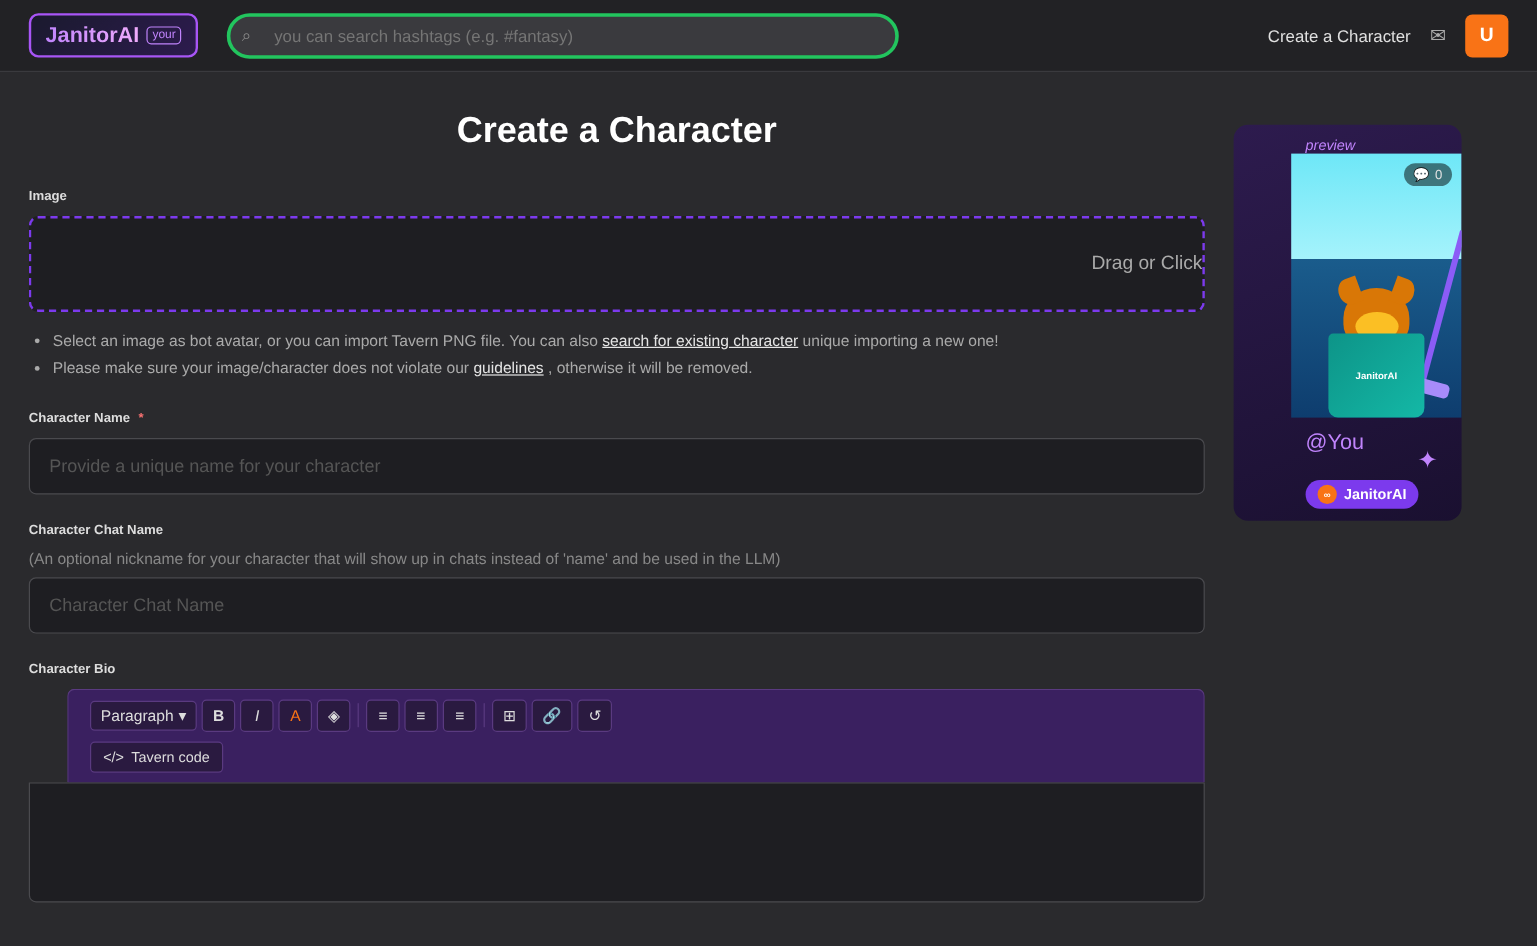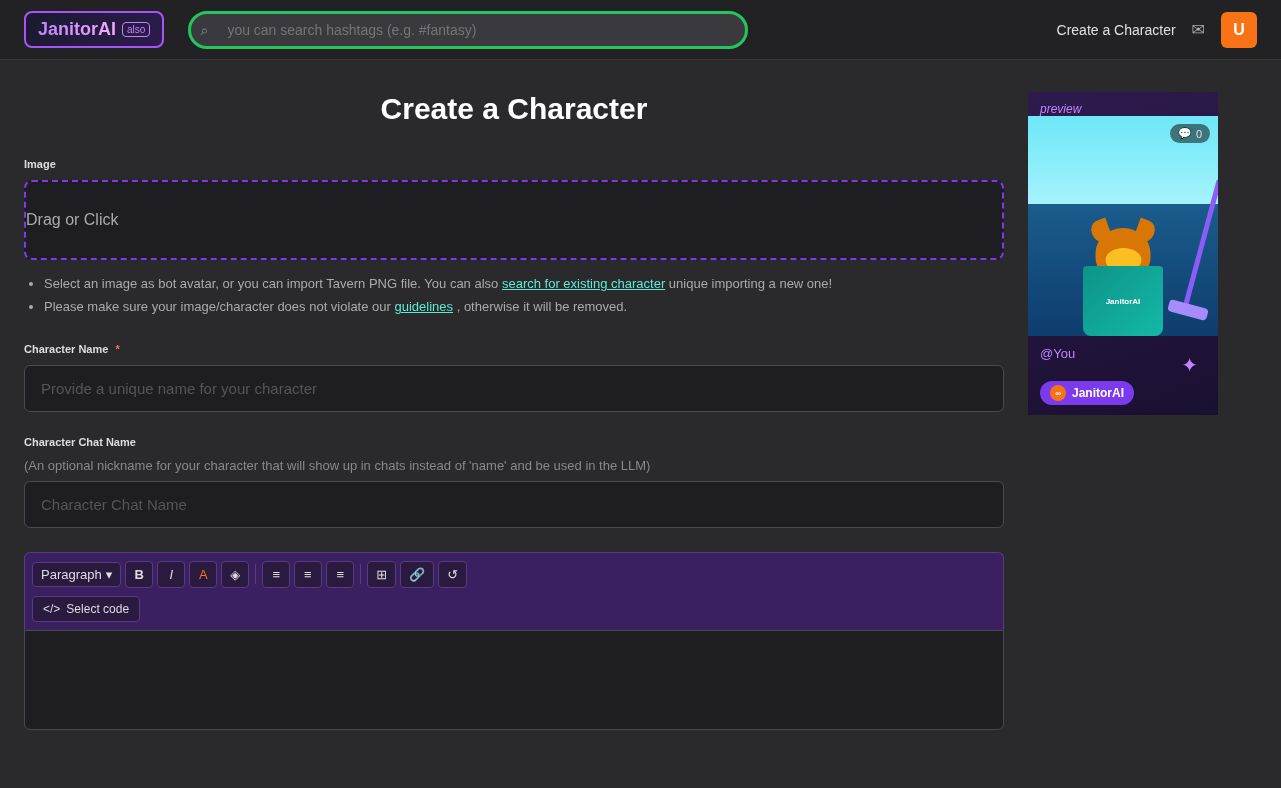--- a/index.html
+++ b/index.html
@@ -133,35 +133,35 @@
     .required-star {
       color: #f87171;
       margin-left: 4px;
     }
     .image-drop-zone {
       border: 2px dashed #7c3aed;
       border-radius: 8px;
       height: 80px;
       display: flex;
       align-items: center;
-      justify-content: flex-start;
+      justify-content: flex-end;
       color: #aaa;
       font-size: 16px;
       cursor: pointer;
       background: #1e1e22;
     }
     .hint-list {
       margin-top: 12px;
       padding-left: 20px;
       font-size: 13px;
       color: #aaa;
       line-height: 1.8;
     }
     .hint-list a {
-      color: #5eead4;
+      color: #e5e5e5;
     }
     .text-input {
       width: 100%;
       background: #1e1e22;
       border: 1px solid #4a4a4e;
       border-radius: 6px;
       padding: 14px 16px;
       color: #aaa;
       font-size: 15px;
       outline: none;
@@ -173,25 +173,26 @@
       margin-bottom: 8px;
       margin-top: 4px;
     }
 
     
     .bio-toolbar {
       background: #3a2060;
       border: 1px solid #5a3a80;
       border-bottom: none;
       border-radius: 6px 6px 0 0;
-      padding: 8px 7px;
+      padding: 8px 18px;
       display: flex;
       align-items: center;
       gap: 4px;
       flex-wrap: wrap;
+      margin-left: 32px;
     }
     .toolbar-select {
       background: #2a1a40;
       border: 1px solid #5a3a80;
       border-radius: 4px;
       color: #ddd;
       font-size: 13px;
       padding: 4px 8px;
       cursor: pointer;
       display: flex;
@@ -228,26 +229,27 @@
       border: 1px solid #4a4a4e;
       border-radius: 0 0 6px 6px;
       min-height: 100px;
       padding: 12px;
     }
 
     
     .preview-card {
       width: 190px;
       background: linear-gradient(160deg, #2d1b4e, #1a1030);
-      border-radius: 1px;
+      border-radius: 12px;
       overflow: hidden;
       position: relative;
       flex-shrink: 0;
       align-self: flex-start;
-      margin-top: 0;
+      margin-top: 12px;
+      padding-left: 48px;
     }
     .preview-label {
       font-size: 12px;
       color: #c084fc;
       padding: 10px 12px 0;
       font-style: italic;
     }
     
     .dog-scene {
       width: 100%;
@@ -345,21 +347,21 @@
       gap: 4px;
       background: rgba(0,0,0,0.5);
       border-radius: 12px;
       padding: 3px 8px;
       font-size: 11px;
     }
     .preview-user-section {
       padding: 10px 12px;
     }
     .preview-you-label {
-      font-size: 13px;
+      font-size: 18px;
       color: #c084fc;
     }
     .sparkle {
       text-align: right;
       font-size: 20px;
       color: #c084fc;
       margin-top: -8px;
       padding-right: 8px;
     }
     .limitless-badge {
@@ -392,21 +394,21 @@
       background: #5a3a80;
       margin: 0 2px;
     }
   </style>
 </head>
 <body>
 
 <header class="header">
   <div class="logo-wrapper">
     <span class="logo-text">JanitorAI</span>
-    <span class="beta-badge">also</span>
+    <span class="beta-badge">your</span>
   </div>
   <div class="search-wrapper">
     <span class="search-icon-wrap">⌕</span>
     <input class="search-input" type="text" placeholder="you can search hashtags (e.g. #fantasy)" style="">
   </div>
   <div class="header-right">
     <button class="create-char-btn">Create a Character</button>
     <span class="notif-icon">✉</span>
     <div class="avatar-btn">U</div>
   </div>
@@ -444,20 +446,21 @@
       <input class="text-input" type="text" placeholder="Provide a unique name for your character" style="">
     </div>
 
     <div class="field-section">
       <div class="field-label">Character Chat Name</div>
       <div class="field-desc">(An optional nickname for your character that will show up in chats instead of 'name' and be used in the LLM)</div>
       <input class="text-input" type="text" placeholder="Character Chat Name" style="">
     </div>
 
     <div class="field-section">
+      <div class="field-label">Character Bio</div>
       <div class="bio-toolbar">
         <div class="toolbar-select">
           <span>Paragraph</span>
           <span>▾</span>
         </div>
         <button class="toolbar-btn">
             <strong>B</strong>
           </button>
         <button class="toolbar-btn">
             <em>I</em>
@@ -468,21 +471,21 @@
         <button class="toolbar-btn">≡</button>
         <button class="toolbar-btn" style="letter-spacing:1px;">≡</button>
         <button class="toolbar-btn">≡</button>
         <div class="divider-toolbar"></div>
         <button class="toolbar-btn">⊞</button>
         <button class="toolbar-btn">🔗</button>
         <button class="toolbar-btn">↺</button>
         <div style="width:100%;margin-top:4px;">
           <button class="source-code-btn">
             <span>&lt;/&gt;</span>
-            <span>Select code</span>
+            <span>Tavern code</span>
           </button>
         </div>
       </div>
       <div class="bio-editor" contenteditable="true" style=""></div>
     </div>
   </div>
 
   <div class="preview-card">
     <div class="preview-label">preview</div>
 

